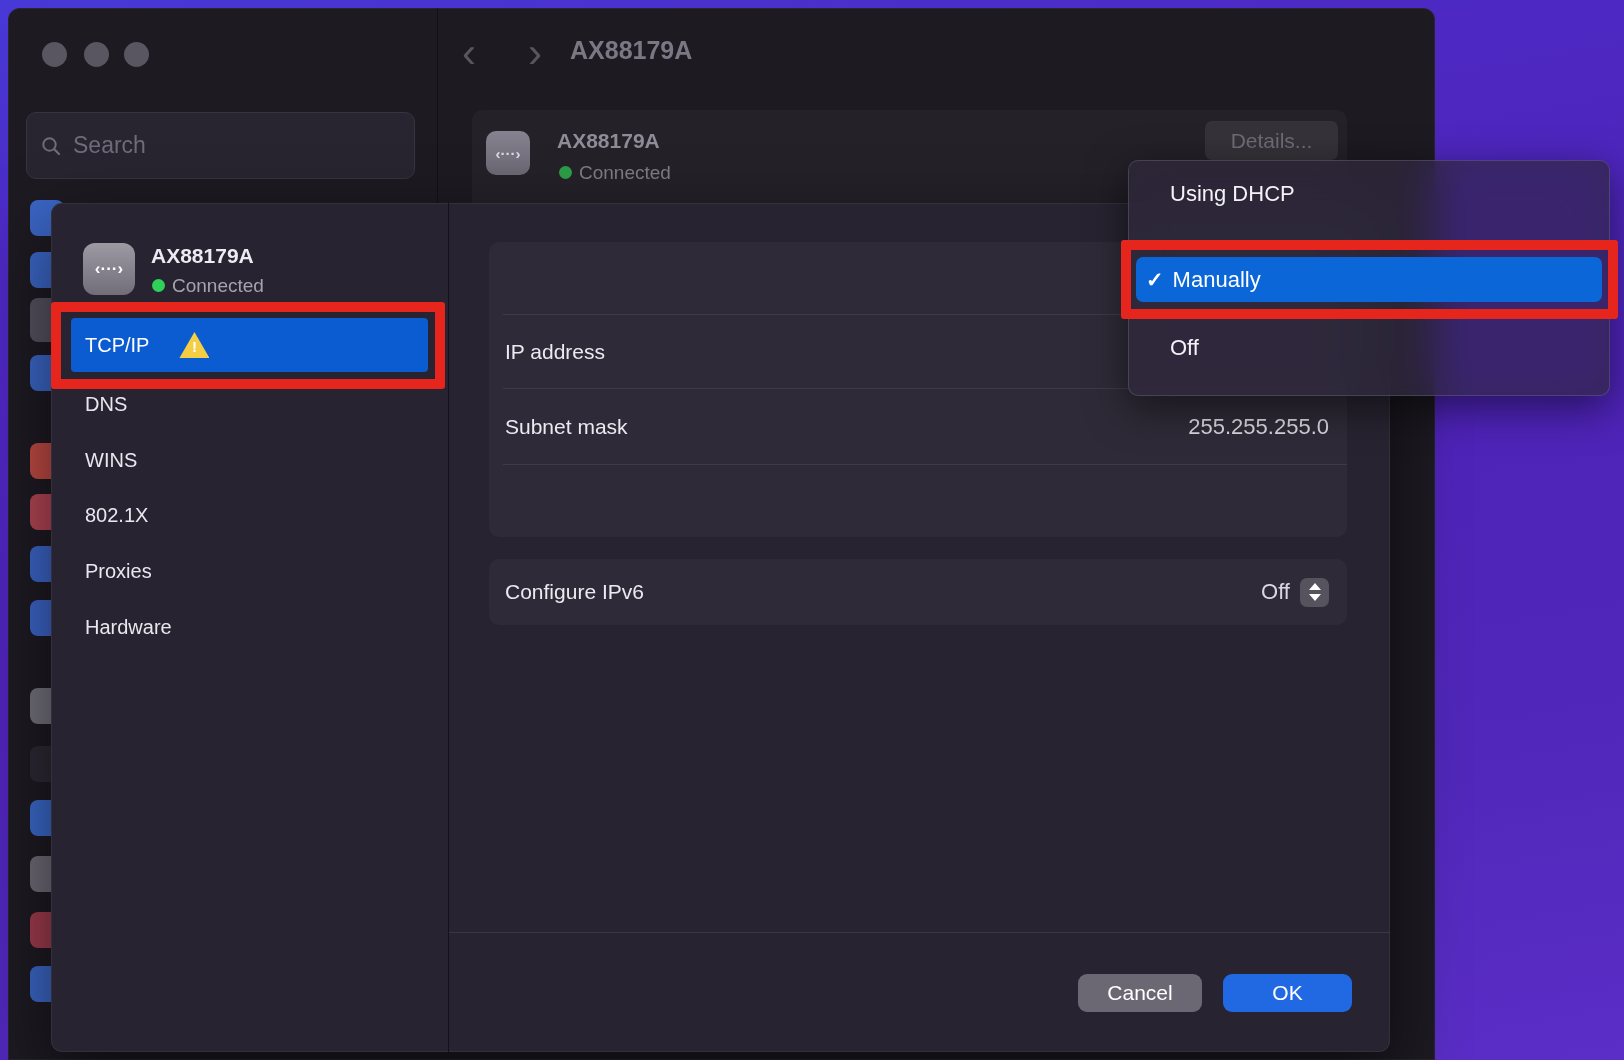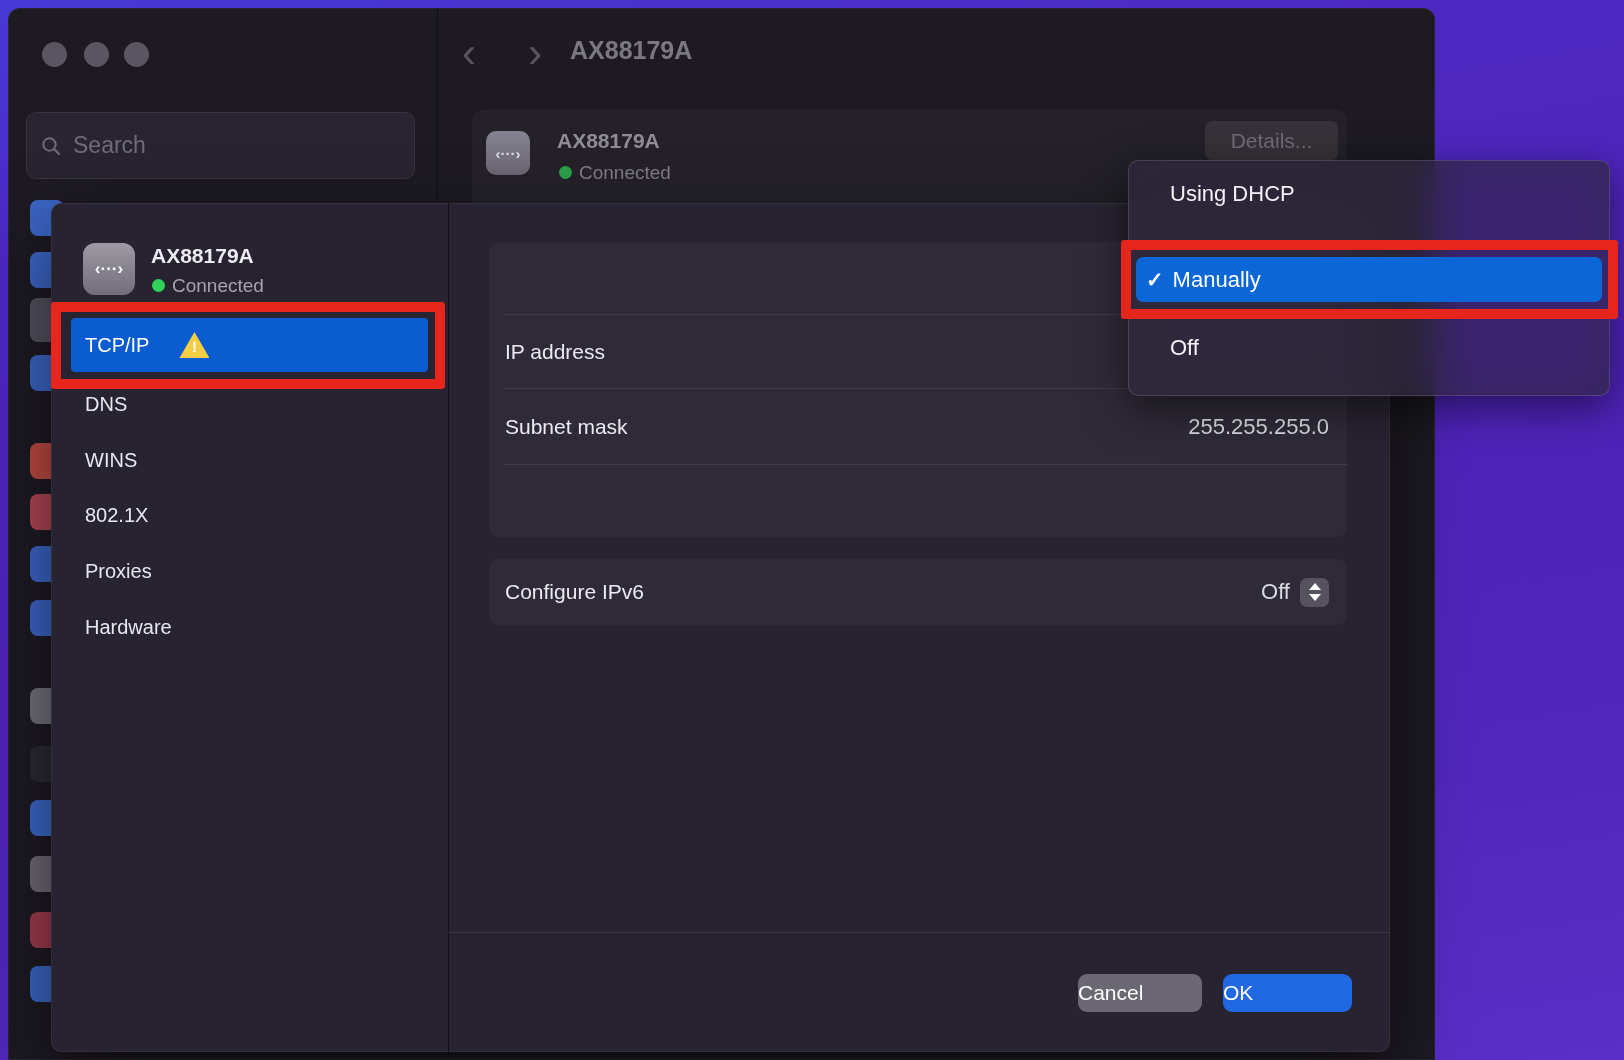--- a/index.html
+++ b/index.html
@@ -57,21 +57,21 @@
     padding:0 18px 0 16px;box-sizing:border-box;justify-content:space-between;}
   .row-label{font-size:21px;color:#eceaf0;}
   .row-value{font-size:22px;color:#d9d7df;}
   .hdiv{position:absolute;left:14px;right:0;height:1px;background:rgba(255,255,255,0.08);}
   .ipv6-right{display:flex;align-items:center;gap:10px;}
   .stepper{width:29px;height:29px;background:#56525e;border-radius:7px;display:flex;flex-direction:column;
     align-items:center;justify-content:center;gap:4px;}
   .tri-up{width:0;height:0;border-left:6px solid transparent;border-right:6px solid transparent;border-bottom:7px solid #ffffff;}
   .tri-down{width:0;height:0;border-left:6px solid transparent;border-right:6px solid transparent;border-top:7px solid #ffffff;}
   .footer-div{left:449px;top:932px;width:941px;height:1px;background:rgba(255,255,255,0.09);z-index:12;}
-  .btn{height:38px;border-radius:9px;display:flex;align-items:center;
+  .btn{height:38px;border-radius:9px;display:flex;align-items:center;justify-content:center;
     font-size:21px;color:#ffffff;z-index:12;}
   .btn-cancel{left:1078px;top:974px;width:124px;background:#6c6873;}
   .btn-ok{left:1223px;top:974px;width:129px;background:#2169e3;}
   
   .menu{left:1128px;top:160px;width:482px;height:236px;border-radius:10px;
     background:rgba(47,41,60,0.74);backdrop-filter:blur(22px) saturate(160%);
     box-shadow:0 12px 40px rgba(0,0,0,0.5), inset 0 0 0 1px rgba(255,255,255,0.13);z-index:50;text-align:right;}
   .menu-item{position:absolute;left:42px;font-size:22px;color:#f4f2f7;white-space:nowrap;}
   .menu-sel{position:absolute;left:8px;top:97px;width:466px;height:45px;border-radius:7px;background:#0b66d8;
     display:flex;align-items:center;padding-left:10px;box-sizing:border-box;gap:9px;}

